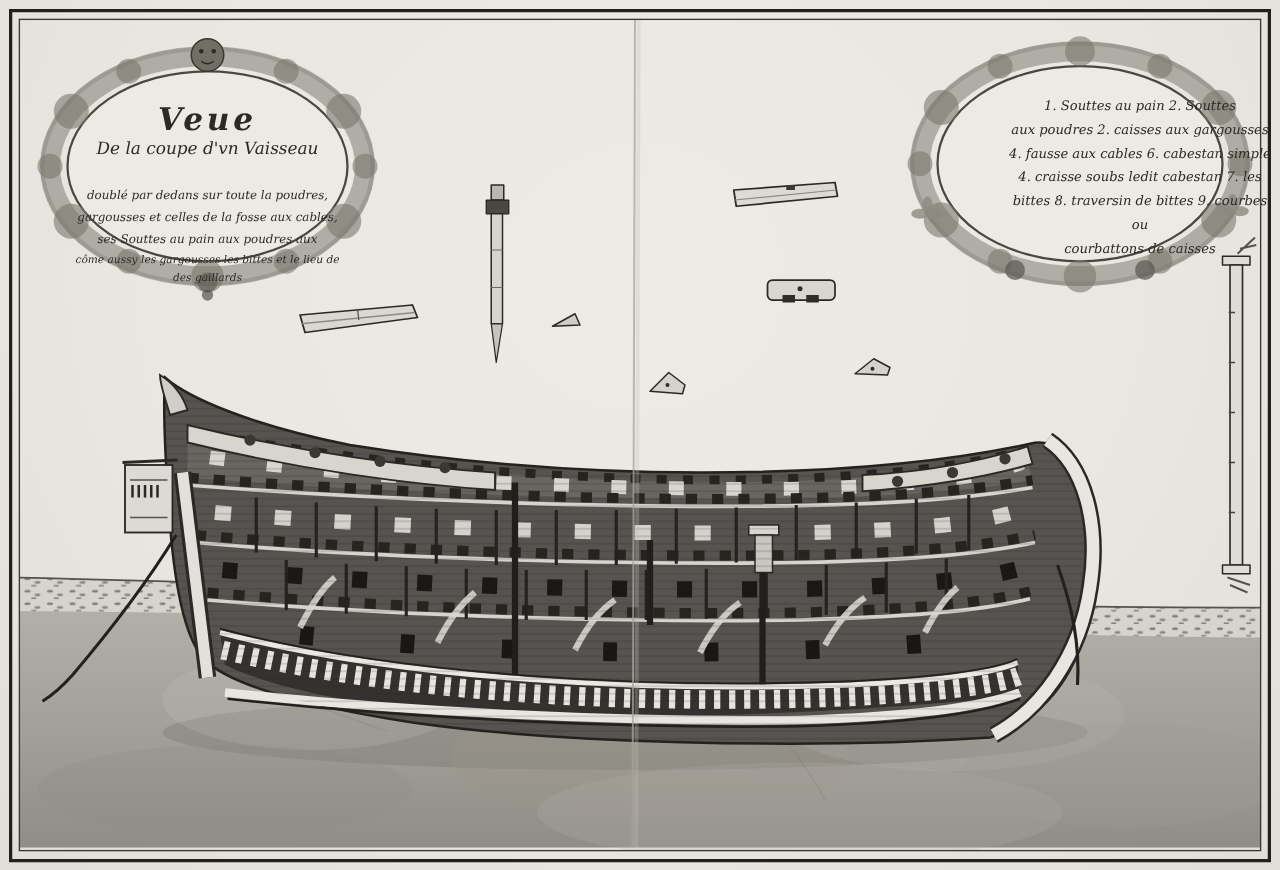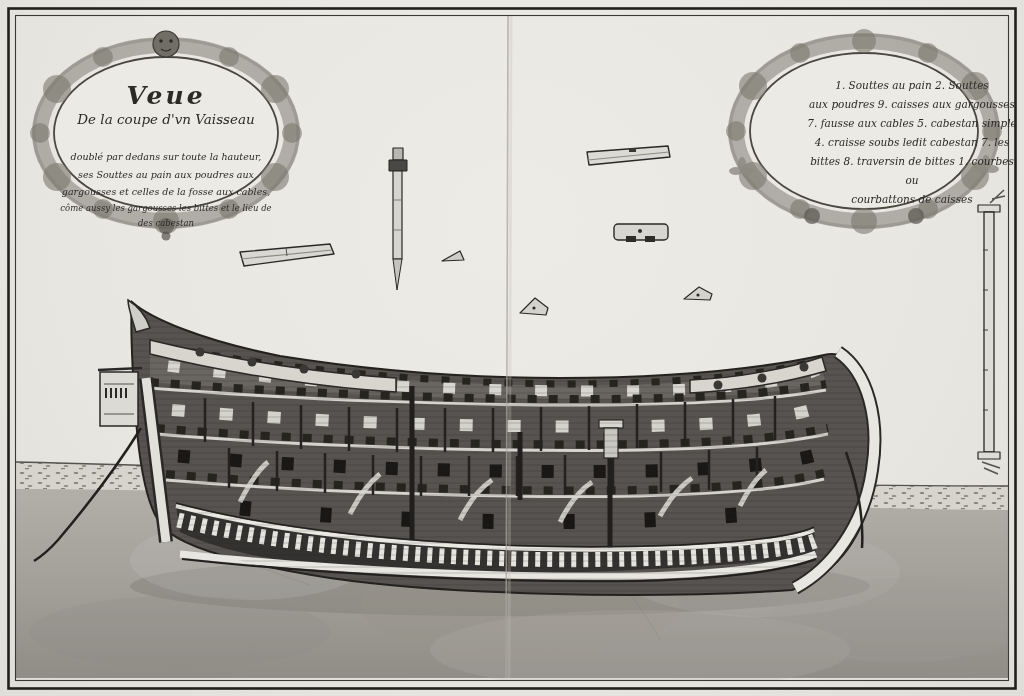--- a/index.html
+++ b/index.html
@@ -248,27 +248,27 @@
 
   <line x1="508" y1="16" x2="506" y2="678" stroke="#a8a59e" stroke-width="1.6" opacity="0.75"></line>
   <line x1="511" y1="16" x2="509" y2="678" stroke="#c3c0b9" stroke-width="3" opacity="0.3"></line>
   <rect x="8.5" y="8.5" width="1007" height="680" fill="none" stroke="#21201d" stroke-width="2.6"></rect>
   <rect x="15.5" y="15.5" width="993" height="665" fill="none" stroke="#3a3933" stroke-width="1.1"></rect>
 </svg>
 
 <div class="cartouche-text" style="left:60px;top:82px;width:212px;">
   <div class="t-title">Veue</div>
   <div class="t-sub">De la coupe d'vn Vaisseau</div>
-  <div class="t-line">doublé par dedans sur toute la hauteur,</div>
+  <div class="t-line">doublé par dedans sur toute la poudres,</div>
+  <div class="t-line">gargousses et celles de la fosse aux cables,</div>
   <div class="t-line">ses Souttes au pain aux poudres aux</div>
-  <div class="t-line">gargousses et celles de la fosse aux cables,</div>
   <div class="t-line small">côme aussy les gargousses les bittes et le lieu de</div>
-  <div class="t-line small">des cabestan</div>
+  <div class="t-line small">des gaillards</div>
 </div>
 
 <div class="legend-text" style="left:758px;top:76px;width:212px;margin-left:48px;">
   <div class="t-line">1. Souttes au  pain 2. Souttes</div>
-  <div class="t-line">aux poudres 9. caisses aux gargousses</div>
-  <div class="t-line">7. fausse aux cables 5. cabestan simple</div>
+  <div class="t-line">aux poudres 2. caisses aux gargousses</div>
+  <div class="t-line">4. fausse aux cables 6. cabestan simple</div>
   <div class="t-line">4. craisse soubs ledit cabestan 7. les</div>
-  <div class="t-line">bittes 8. traversin de bittes 1. courbes ou</div>
+  <div class="t-line">bittes 8. traversin de bittes 9. courbes ou</div>
   <div class="t-line">courbattons de caisses</div>
 </div>
 
 </body></html>

